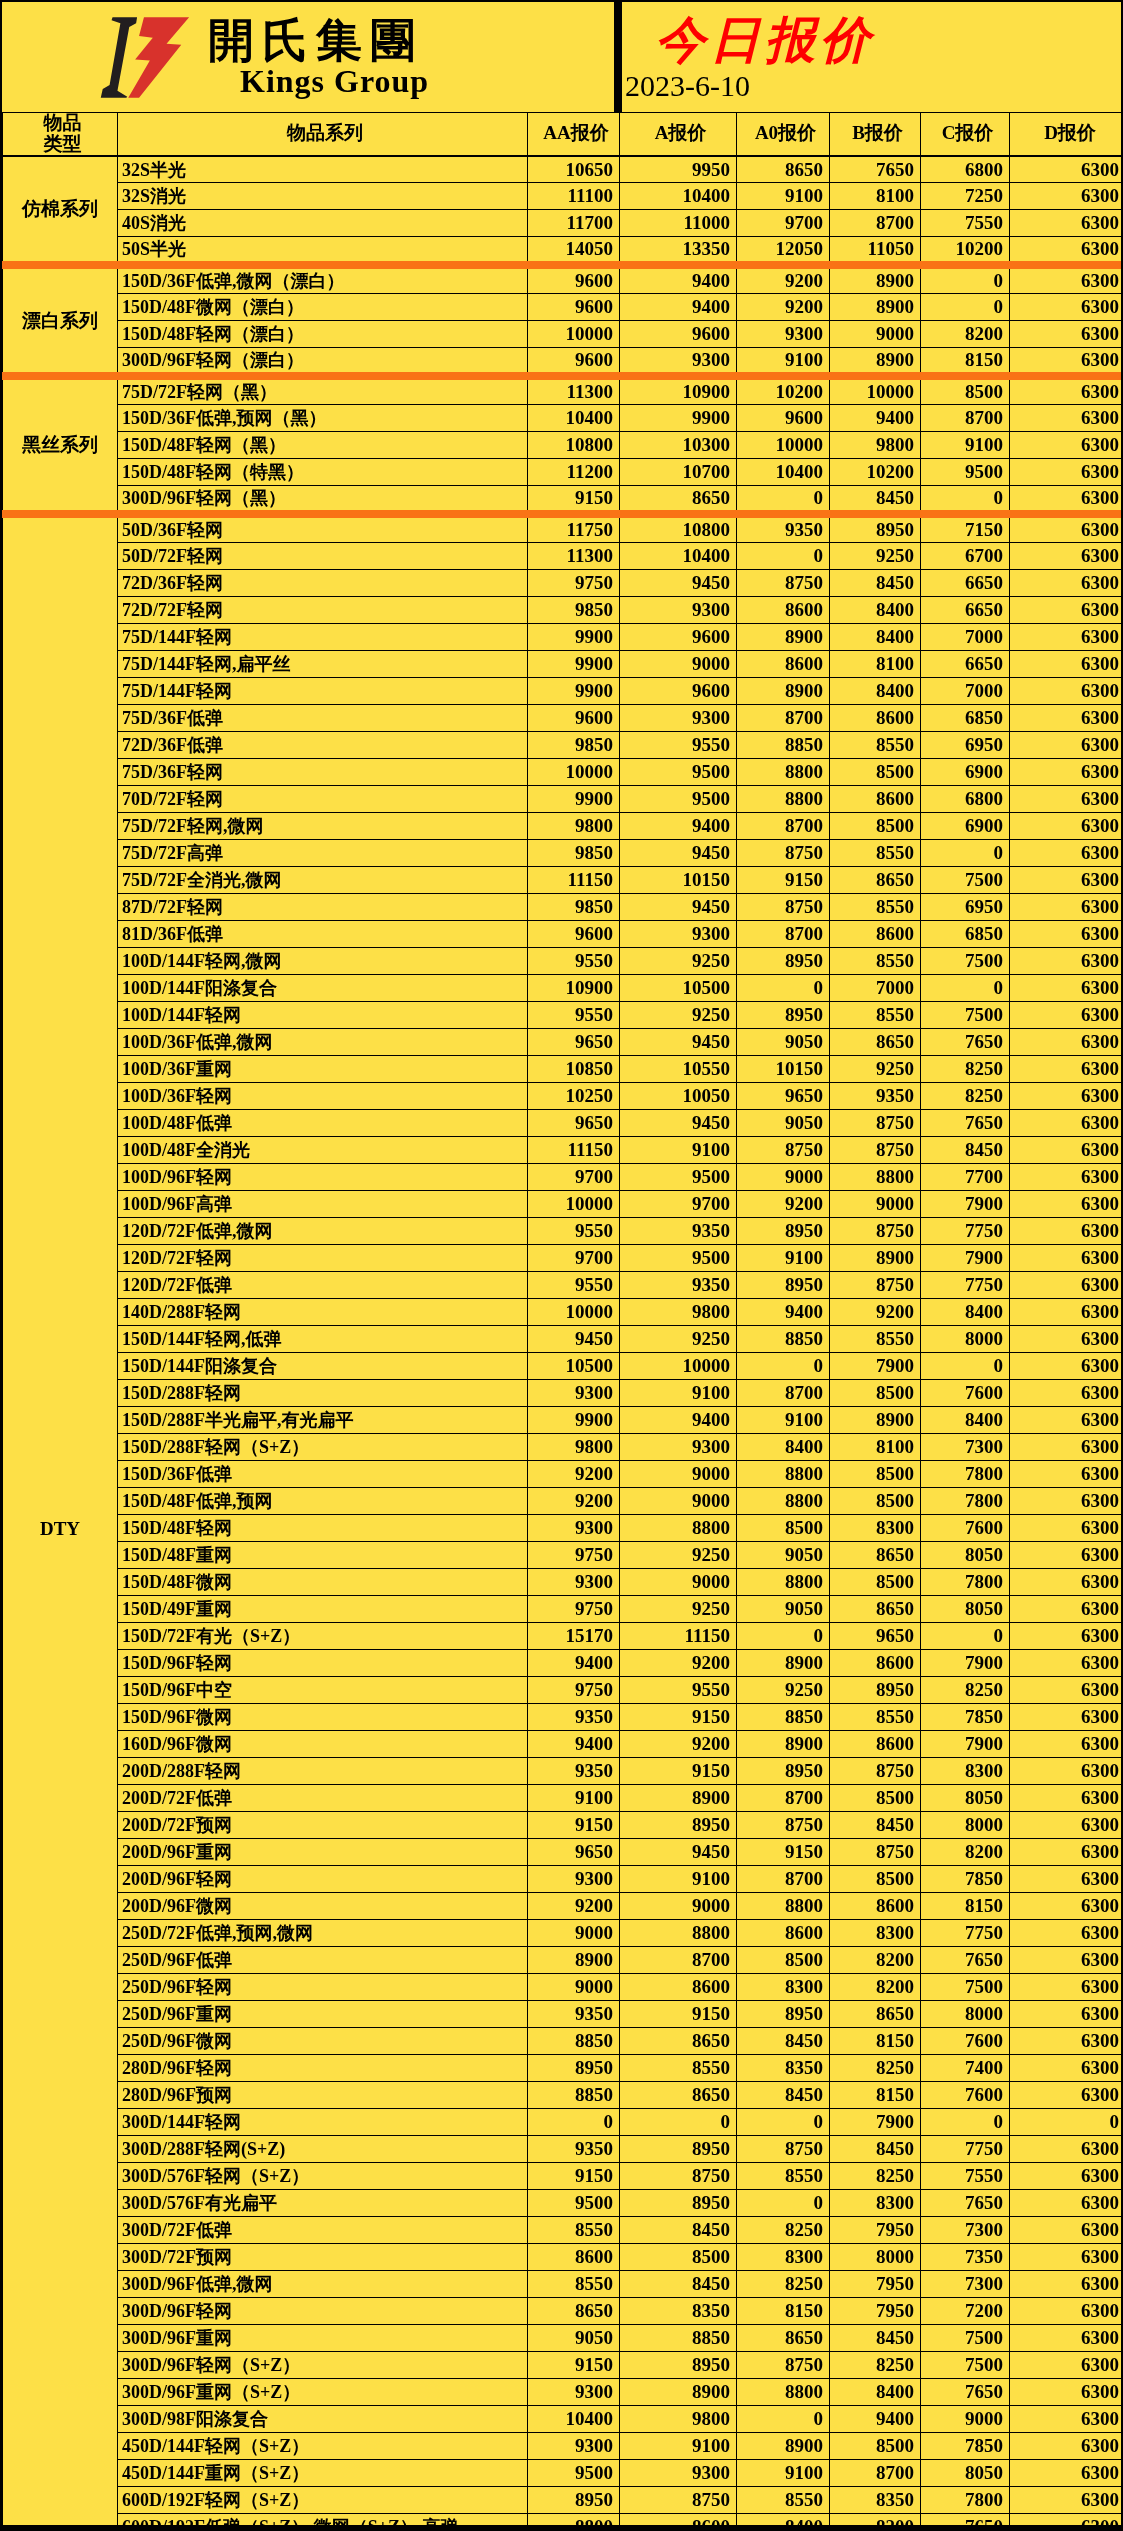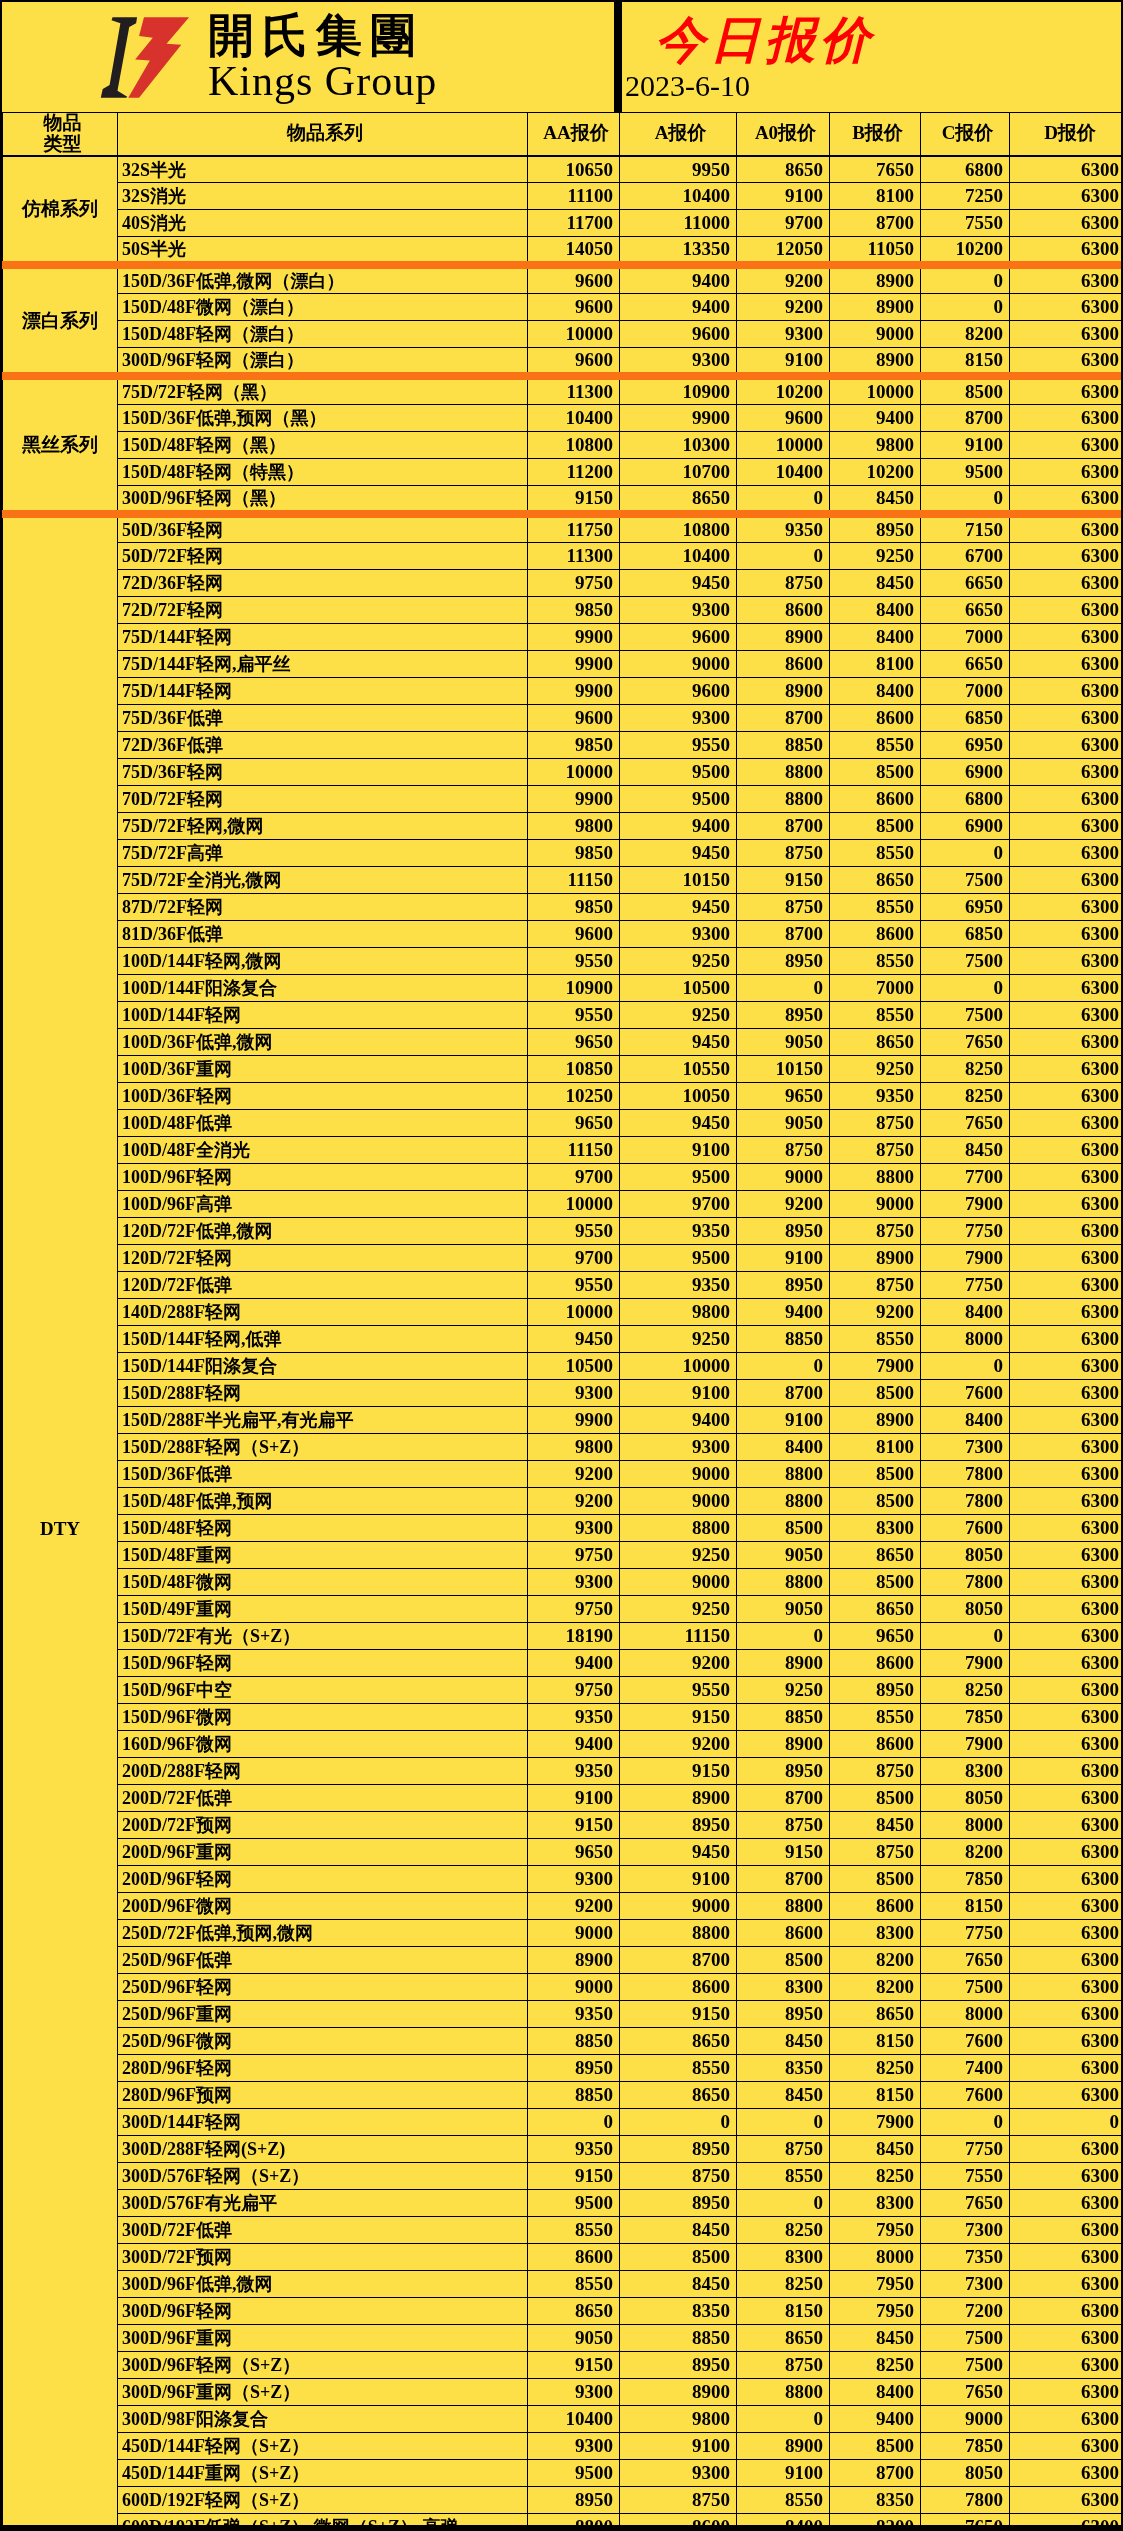--- a/index.html
+++ b/index.html
@@ -9,21 +9,21 @@
     font-family:"Liberation Serif","DejaVu Serif",serif;
     border-left:2px solid #000;border-right:2px solid #000;
     border-top:2px solid #000;border-bottom:6px solid #000;
   }
   
   .top-area{height:110px;display:flex;align-items:stretch;}
   .logo-block{width:612px;box-sizing:border-box;display:flex;align-items:center;padding-left:86px;}
   .ks-mark{width:108px;height:94px;flex:0 0 auto;}
   .logo-text{margin-left:12px;display:flex;flex-direction:column;justify-content:center;}
   .logo-cn{font-size:46px;font-weight:bold;letter-spacing:8px;line-height:1.05;white-space:nowrap;}
-  .logo-en{font-size:42px;font-weight:normal;line-height:1.0;letter-spacing:1px;white-space:nowrap;}
+  .logo-en{font-size:32px;font-weight:bold;line-height:1.0;letter-spacing:1px;white-space:nowrap;margin-left:32px;}
   .divider-bar{width:8px;background:#000;}
   .title-block{flex:1;display:flex;flex-direction:column;align-items:flex-start;}
   .main-title{font-size:50px;font-weight:bold;letter-spacing:5px;line-height:1.05;margin:12px 0 0 33px;white-space:nowrap;}
   .date-line{font-size:30px;font-weight:normal;line-height:1.0;margin:4px 0 0 3px;white-space:nowrap;}
   
   table.price-table{border-collapse:collapse;table-layout:fixed;width:1119px;}
   .price-table th,.price-table td{
     border:1px solid #000;box-sizing:border-box;overflow:hidden;
   }
   .price-table thead tr{height:42px;}
@@ -570,21 +570,21 @@
           <td class="series-cell">150D/49F重网</td>
           <td class="price-cell">9750</td>
           <td class="price-cell">9250</td>
           <td class="price-cell">9050</td>
           <td class="price-cell">8650</td>
           <td class="price-cell">8050</td>
           <td class="price-cell">6300</td>
         </tr>
         <tr>
           <td class="series-cell">150D/72F有光（S+Z）</td>
-          <td class="price-cell">18190</td>
+          <td class="price-cell">15170</td>
           <td class="price-cell">11150</td>
           <td class="price-cell">0</td>
           <td class="price-cell">9650</td>
           <td class="price-cell">0</td>
           <td class="price-cell">6300</td>
         </tr>
         <tr>
           <td class="series-cell">150D/96F轻网</td>
           <td class="price-cell">9400</td>
           <td class="price-cell">9200</td>

